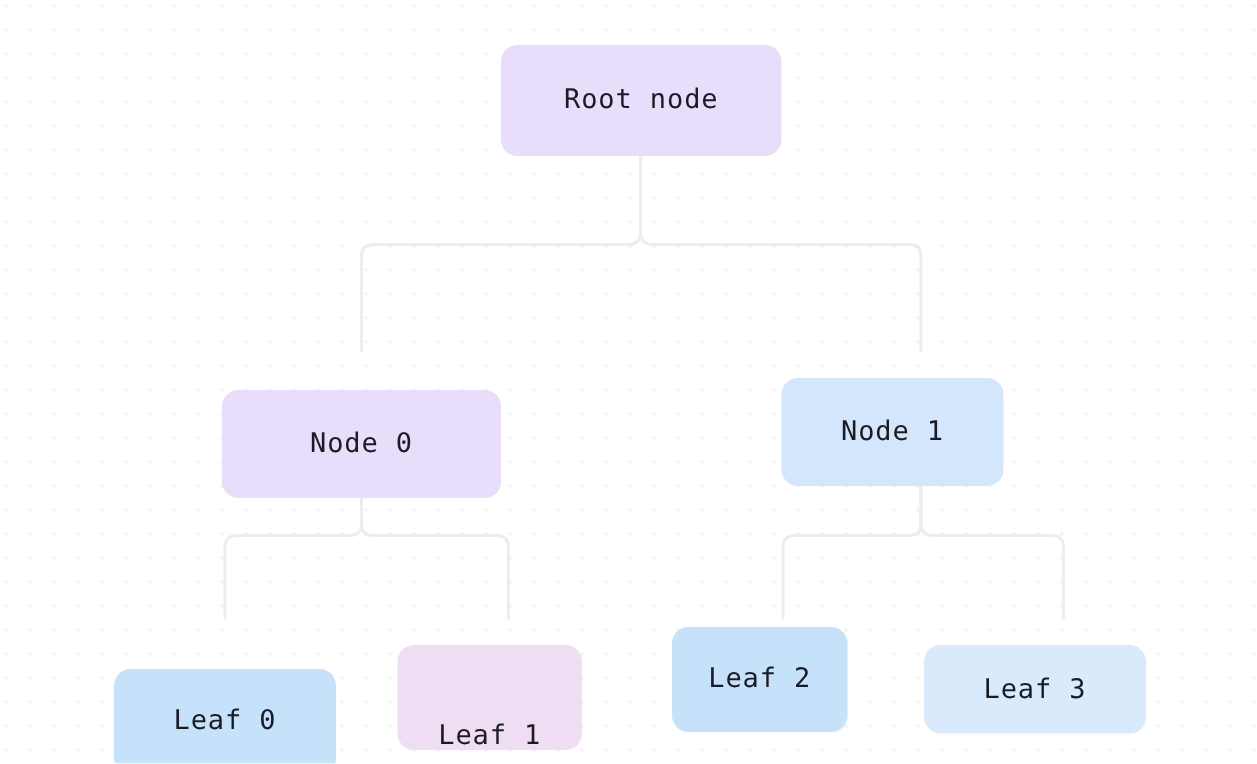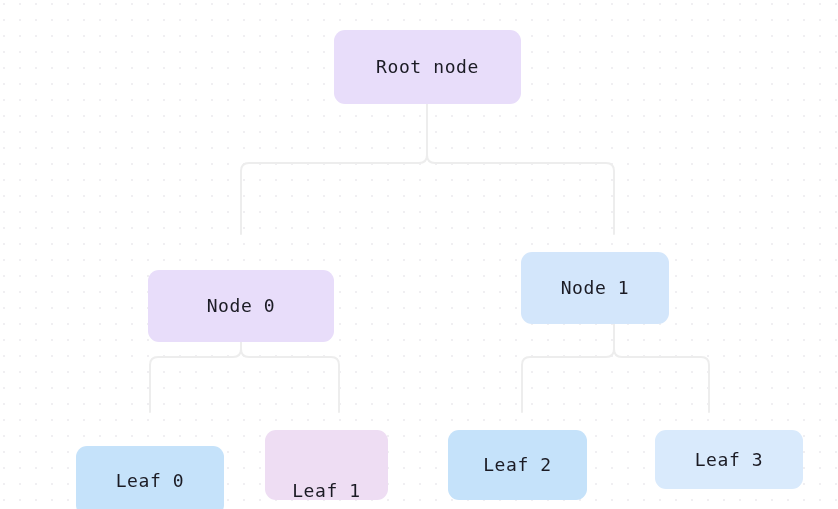--- a/index.html
+++ b/index.html
@@ -57,33 +57,33 @@
       <path d="M 241 306 L 241 349 Q 241 357 233 357 L 158 357 Q 150 357 150 365 L 150 412" fill="none" stroke="#ededed" stroke-width="2" stroke-linecap="round"></path>
       <path d="M 241 306 L 241 349 Q 241 357 249 357 L 331 357 Q 339 357 339 365 L 339 412" fill="none" stroke="#ededed" stroke-width="2" stroke-linecap="round"></path>
       <path d="M 614 306 L 614 349 Q 614 357 606 357 L 530 357 Q 522 357 522 365 L 522 412" fill="none" stroke="#ededed" stroke-width="2" stroke-linecap="round"></path>
       <path d="M 614 306 L 614 349 Q 614 357 622 357 L 701 357 Q 709 357 709 365 L 709 412" fill="none" stroke="#ededed" stroke-width="2" stroke-linecap="round"></path>
     </svg>
 
   <div id="nodes">
       <div class="node" style="left: 334px; top: 12px; width: 187px; height: 74px; background: rgb(232, 221, 250); color: rgb(27, 27, 36);">
         <span class="node-label">Root node</span>
       </div>
-      <div class="node" style="left: 148px; top: 252px; width: 186px; height: 72px; background: rgb(232, 221, 250); color: rgb(27, 27, 36);">
+      <div class="node" style="left: 148px; top: 242px; width: 186px; height: 72px; background: rgb(232, 221, 250); color: rgb(27, 27, 36);">
         <span class="node-label">Node 0</span>
       </div>
       <div class="node" style="left: 521px; top: 234px; width: 148px; height: 72px; background: rgb(211, 230, 251); color: rgb(27, 27, 36);">
         <span class="node-label">Node 1</span>
       </div>
       <div class="node" style="left: 76px; top: 428px; width: 148px; height: 70px; background: rgb(197, 226, 250); color: rgb(27, 27, 36);">
         <span class="node-label">Leaf 0</span>
       </div>
       <div class="node" style="left: 265px; top: 412px; width: 123px; height: 70px; background: rgb(238, 221, 243); color: rgb(27, 27, 36); align-items: flex-end;">
         <span class="node-label">Leaf 1</span>
       </div>
-      <div class="node" style="left: 448px; top: 412px; width: 139px; height: 70px; background: rgb(197, 226, 250); color: rgb(27, 27, 36);">
+      <div class="node" style="left: 448px; top: 400px; width: 117px; height: 70px; background: rgb(197, 226, 250); color: rgb(27, 27, 36);">
         <span class="node-label">Leaf 2</span>
       </div>
-      <div class="node" style="left: 655px; top: 412px; width: 148px; height: 59px; background: rgb(217, 234, 252); color: rgb(27, 27, 36);">
+      <div class="node" style="left: 616px; top: 412px; width: 148px; height: 59px; background: rgb(217, 234, 252); color: rgb(27, 27, 36);">
         <span class="node-label">Leaf 3</span>
       </div>
     </div>
 
 </div>
 
 </body></html>

